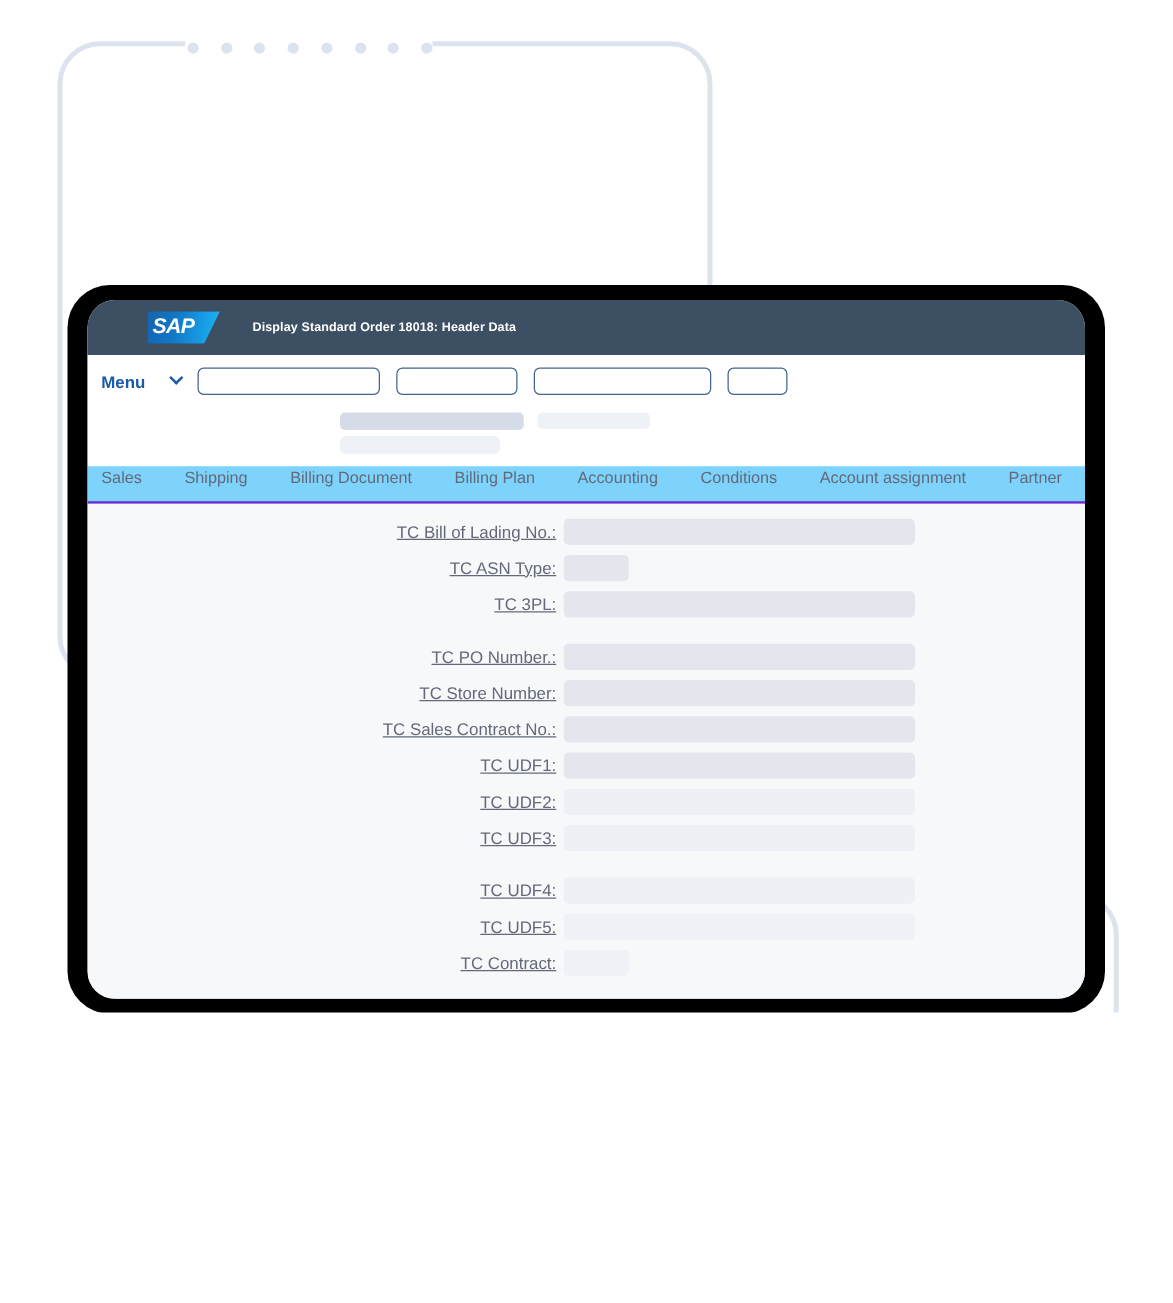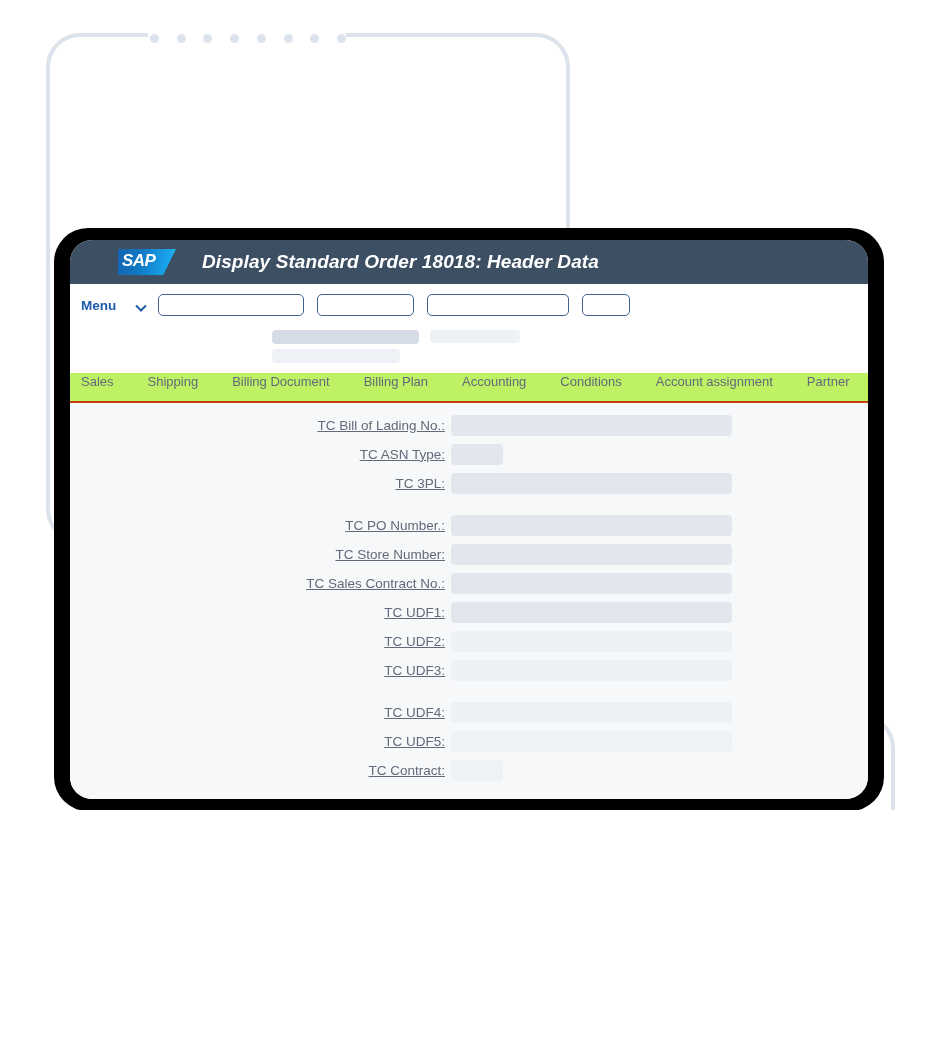--- a/index.html
+++ b/index.html
@@ -104,39 +104,38 @@
     left: 4px; top: 2px;
     font-size: 17px;
     font-weight: bold;
     font-style: italic;
     letter-spacing: -0.5px;
     color: #ffffff;
     font-family: "Liberation Sans", sans-serif;
   }
   #app-title {
     color: #ffffff;
-    font-size: 19px;
+    font-size: 10px;
     font-weight: bold;
     letter-spacing: 0.1px;
     white-space: nowrap;
-    font-style: italic;
   }
 
   
   #toolbar {
     height: 42px;
     background: #ffffff;
     display: flex;
     align-items: center;
     padding-left: 11px;
     gap: 13px;
   }
   #menu-button {
     display: flex;
-    align-items: flex-end;
+    align-items: center;
     gap: 21px;
     color: #1c5ba8;
     font-size: 13.5px;
     font-weight: bold;
     white-space: nowrap;
     cursor: pointer;
   }
   #menu-button .chev {
     display: inline-block;
     width: 8px; height: 8px;
@@ -171,25 +170,25 @@
     border-radius: 4px;
   }
   #skel-1 { left: 202px; top: 4px;  width: 147px; height: 14px; background: #d5dce8; }
   #skel-2 { left: 360px; top: 4px;  width: 90px;  height: 13px; background: #eef1f6; }
   #skel-3 { left: 202px; top: 23px; width: 128px; height: 14px; background: #eef1f6; }
 
   
   #tab-strip {
     position: relative;
     height: 30px;
-    background: #bef264;
+    background: #7dd3fc;
     display: flex;
     align-items: flex-start;
     padding-left: 11px;
-    border-bottom: 2px solid #c2410c;
+    border-bottom: 2px solid #6d28d9;
   }
   .tab {
     color: #63697a;
     font-size: 13px;
     white-space: nowrap;
     padding: 0 0 0 0;
     margin-right: 34px;
     cursor: pointer;
     line-height: 17px;
   }

